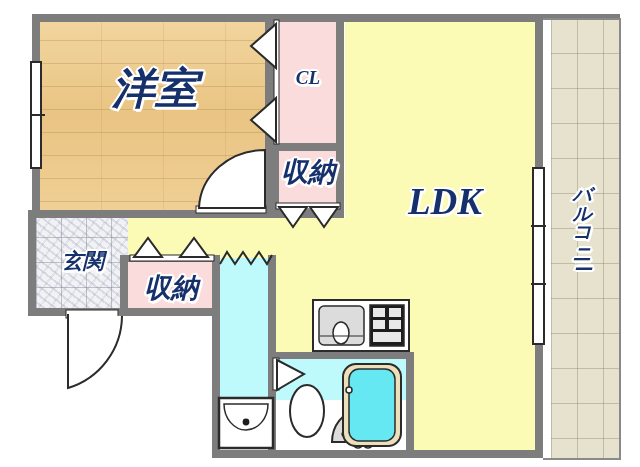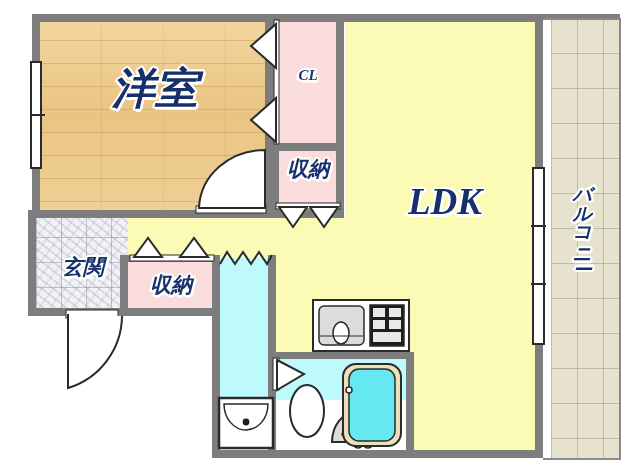--- a/index.html
+++ b/index.html
@@ -68,22 +68,22 @@
     text-shadow:
       2px 0 0 #fff,-2px 0 0 #fff,0 2px 0 #fff,0 -2px 0 #fff,
       1.5px 1.5px 0 #fff,-1.5px 1.5px 0 #fff,1.5px -1.5px 0 #fff,-1.5px -1.5px 0 #fff,
       2.5px 1px 0 #fff,-2.5px 1px 0 #fff,1px 2.5px 0 #fff,1px -2.5px 0 #fff;
     line-height:1.06;
     letter-spacing:0px;
   }
   .lbl-jp{font-family:"DejaVu Sans", sans-serif;font-style:italic;font-weight:bold;}
   .lbl-yoshitsu{font-size:43px;}
   .lbl-ldk{font-size:37px;}
-  .lbl-cl{font-size:15px;}
-  .lbl-sn{font-size:21px;}
+  .lbl-cl{font-size:19px;}
+  .lbl-sn{font-size:27px;}
   .lbl-gk{font-size:21px;}
   .lbl-bal{font-size:19px;writing-mode:vertical-rl;text-orientation:upright;}
   .ctr{text-align:center;}
   svg{display:block;position:absolute;overflow:visible;}
 </style>
 </head>
 <body>
 
 <div id="plan-root">
 
@@ -245,17 +245,17 @@
   <div class="lbl lbl-jp lbl-yoshitsu ctr" style="left:100px;top:66px;width:110px;text-align:center;">洋室</div>
 
   <div class="lbl lbl-ldk ctr" style="left:380px;top:182px;width:130px;">LDK</div>
 
   <div class="lbl lbl-cl ctr" style="left:281px;top:68px;width:54px;">CL</div>
 
   <div class="lbl lbl-jp lbl-sn ctr" style="left:281px;top:158px;width:54px;">収納</div>
 
   <div class="lbl lbl-jp lbl-sn ctr" style="left:140px;top:274px;width:62px;">収納</div>
 
-  <div class="lbl lbl-jp lbl-gk ctr" style="left:46px;top:256px;width:74px;">玄関</div>
+  <div class="lbl lbl-jp lbl-gk ctr" style="left:46px;top:250px;width:74px;">玄関</div>
 
   <div class="lbl lbl-jp lbl-bal" style="left:573px;top:172px;">バルコニー</div>
 
 </div>
 
 </body></html>

